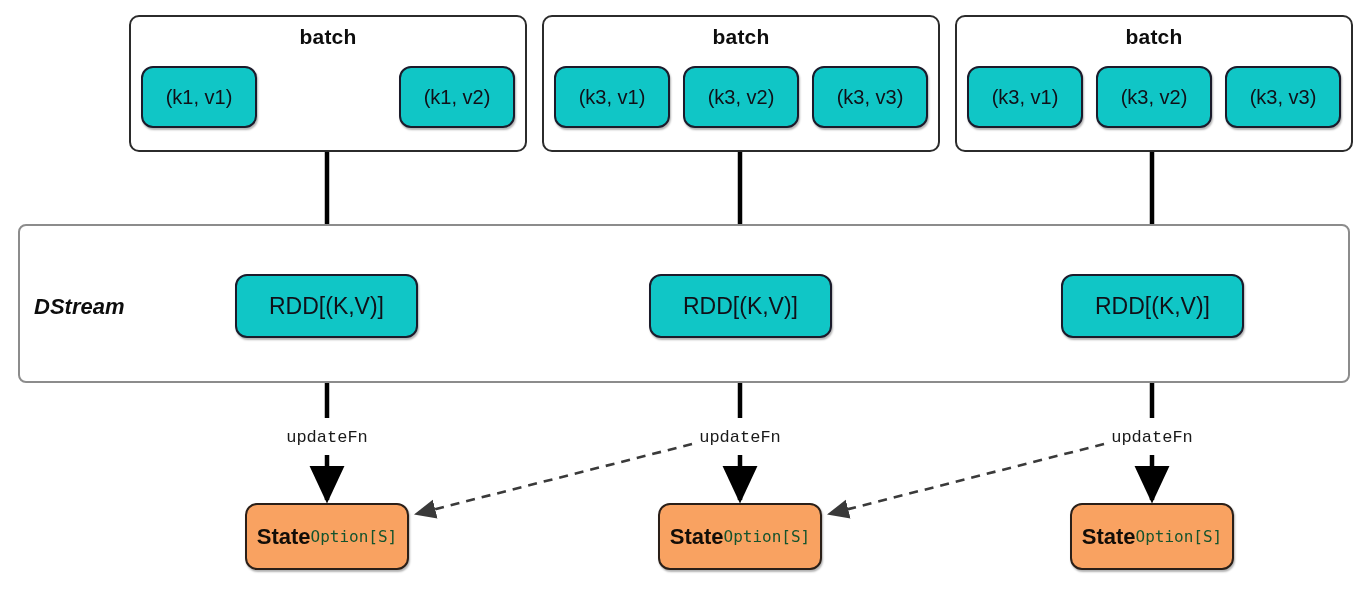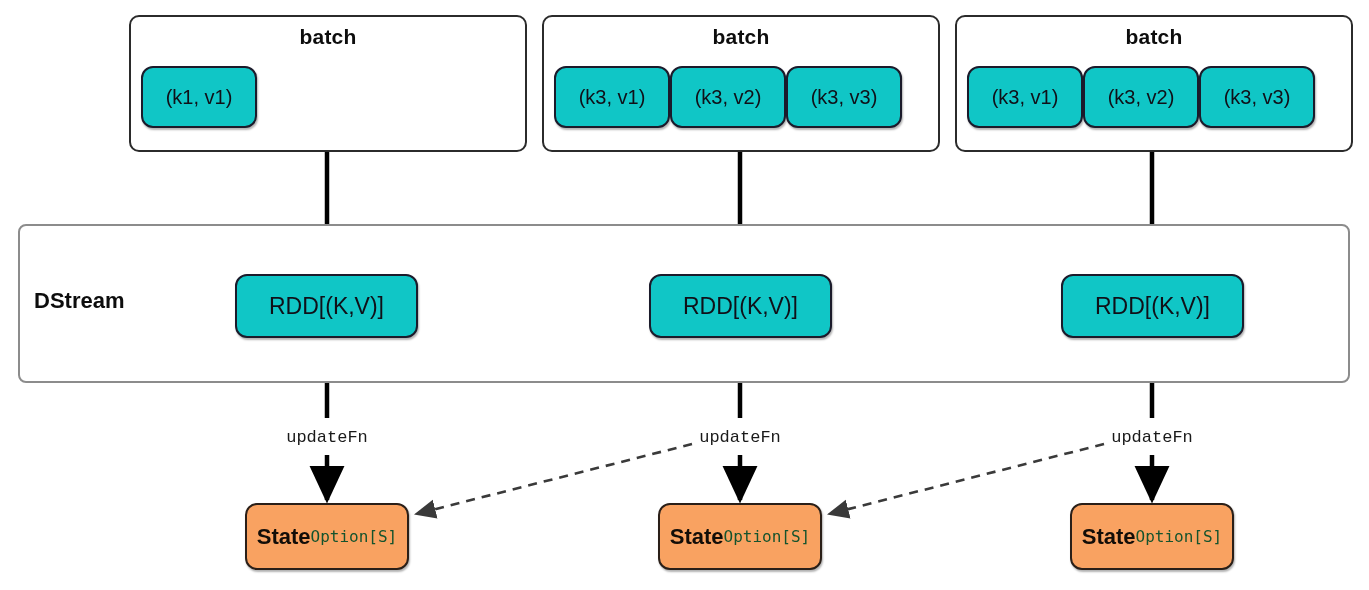--- a/index.html
+++ b/index.html
@@ -50,20 +50,21 @@
     color: #0d0d0d;
     letter-spacing: 0.2px;
   }
   .pair-row {
     position: absolute;
     left: 10px;
     right: 10px;
     top: 48px;
     height: 64px;
     display: flex;
+    justify-content: space-between;
     align-items: center;
   }
   .pair-box {
     box-sizing: border-box;
     width: 116px;
     height: 62px;
     background: #10c6c6;
     border: 2px solid #1b1b2b;
     border-radius: 12px;
     display: flex;
@@ -79,24 +80,25 @@
     position: absolute;
     box-sizing: border-box;
     border: 2px solid #8c8c8c;
     border-radius: 8px;
     background: #ffffff;
     z-index: 2;
   }
   #dstream-label {
     position: absolute;
     left: 14px;
-    top: 62px;
+    top: 68px;
     font-size: 22px;
     font-weight: bold;
     color: #0d0d0d;
+    font-style: italic;
   }
   .rdd-box {
     position: absolute;
     box-sizing: border-box;
     height: 64px;
     background: #10c6c6;
     border: 2px solid #1b1b2b;
     border-radius: 12px;
     display: flex;
     align-items: center;
@@ -182,20 +184,21 @@
 
     <line x1="692" y1="444" x2="416" y2="514" stroke="#3a3a3a" stroke-width="2.6" stroke-dasharray="9,7" marker-end="url(#arrowhead-dashed)"></line>
 
     <line x1="1104" y1="444" x2="829" y2="514" stroke="#3a3a3a" stroke-width="2.6" stroke-dasharray="9,7" marker-end="url(#arrowhead-dashed)"></line>
   </svg>
 
   <div class="batch-panel" style="left:129px; top:15px; width:398px; height:137px;">
     <div class="batch-title">batch</div>
     <div class="pair-row">
       <div class="pair-box">(k1, v1)</div>
+      <div class="pair-box">(k1, v2)</div>
     </div>
   </div>
 
   <div class="batch-panel" style="left:542px; top:15px; width:398px; height:137px;">
     <div class="batch-title">batch</div>
     <div class="pair-row">
       <div class="pair-box">(k3, v1)</div>
       <div class="pair-box">(k3, v2)</div>
       <div class="pair-box">(k3, v3)</div>
     </div>

